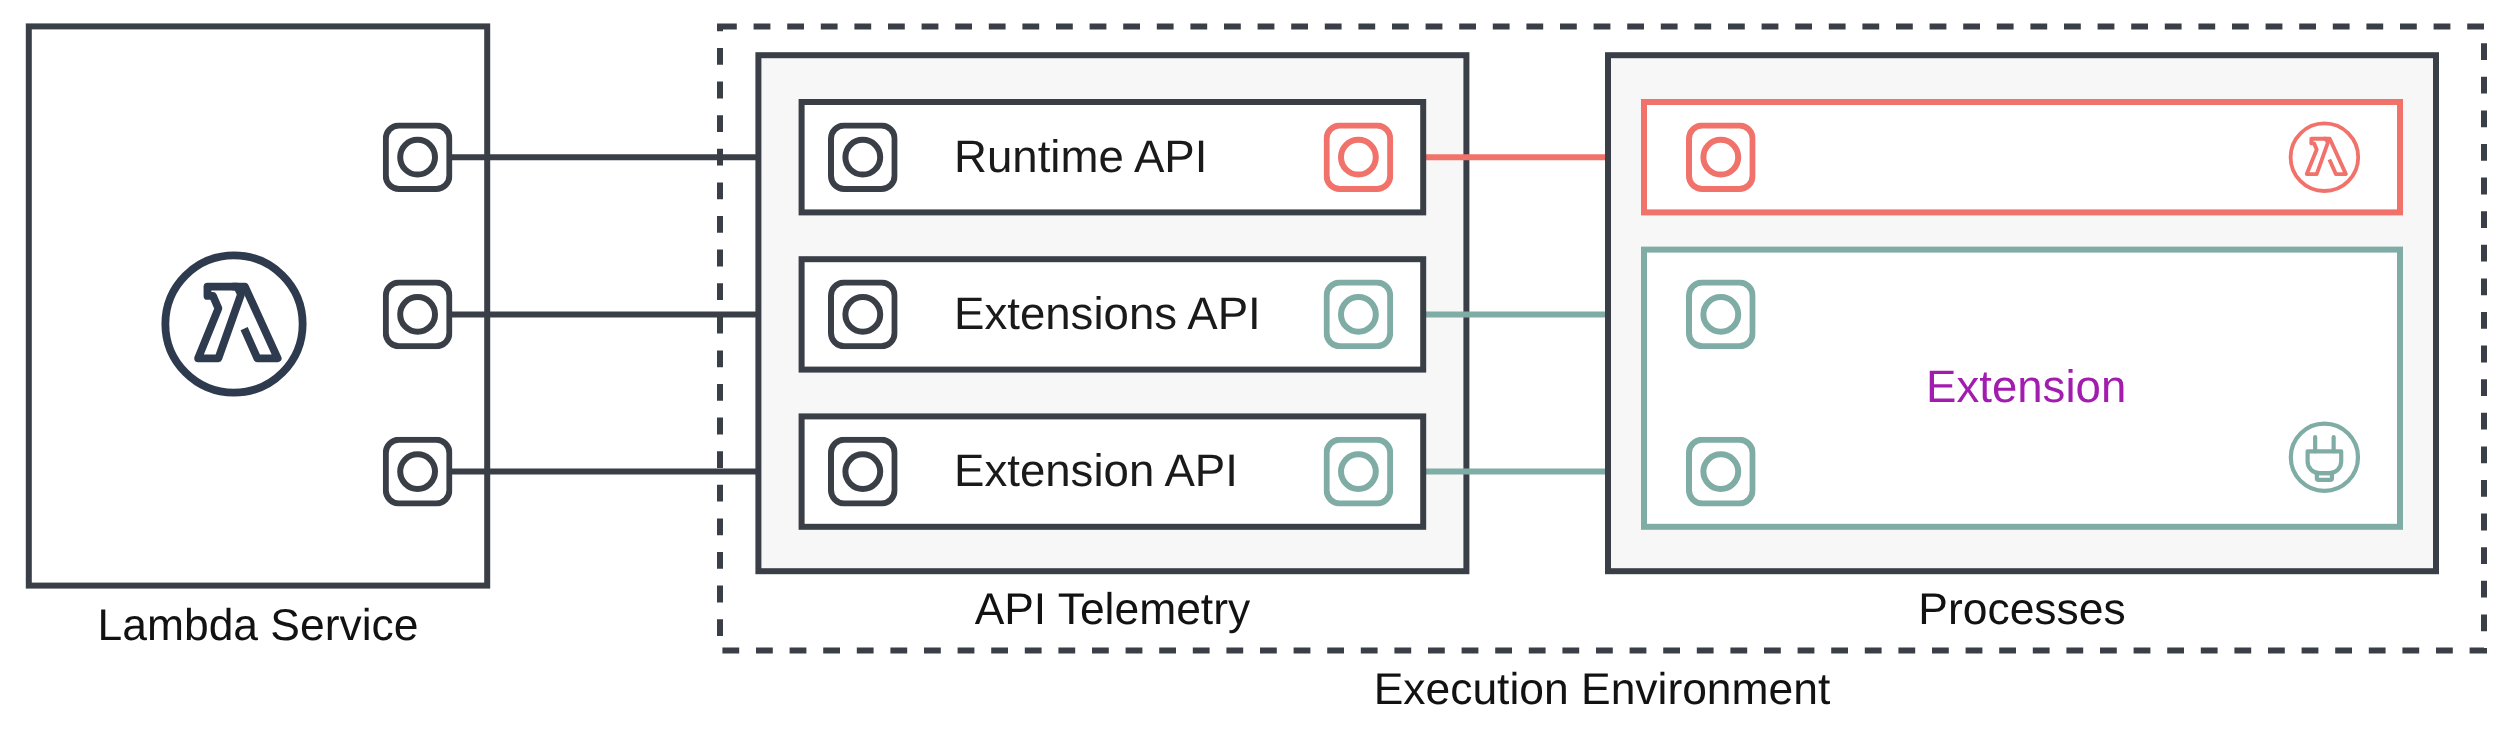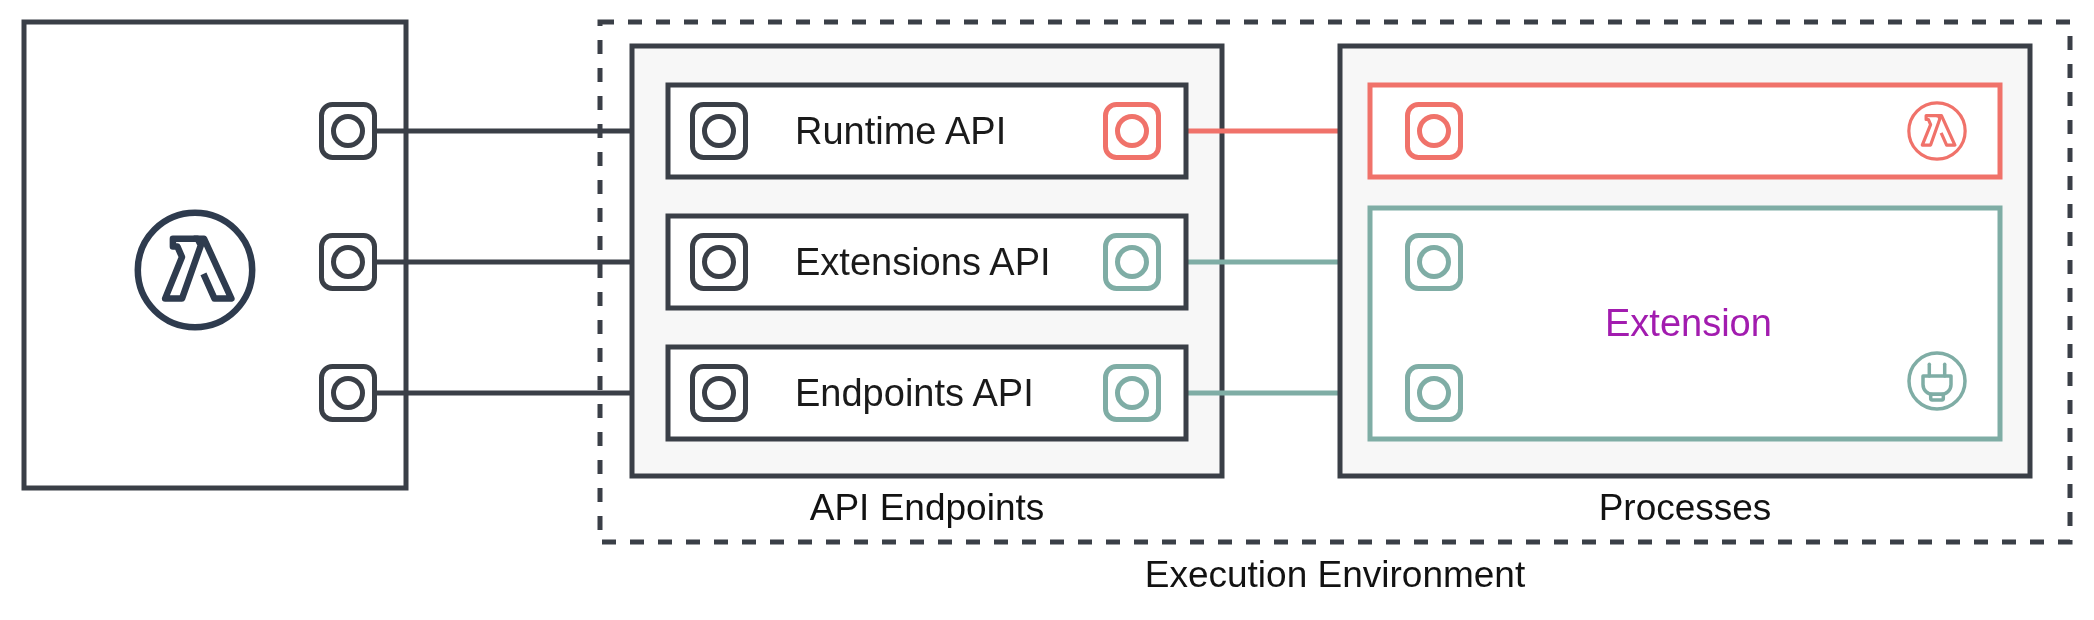--- a/index.html
+++ b/index.html
@@ -159,25 +159,26 @@
       <g color="#7FADA5">
           <use href="#plugmark" x="1902" y="346" width="70" height="70"></use>
         </g>
     </g>
   </svg>
 
   <div class="box-label lbl-dark" style="left:795px; top:110px;">Runtime API</div>
 
   <div class="box-label lbl-dark" style="left:795px; top:241px;text-align:right;">Extensions API</div>
 
-  <div class="box-label lbl-dark" style="left:795px; top:372px;">Endpoints API</div>
+  <div class="box-label lbl-dark" style="left:795px; top:372px;">Extension API</div>
 
 
   <div class="box-label lbl-teal" style="left:1605px; top:302px;">Extension</div>
 
+  <div class="cap-label" style="left:24px; top:500px; width:382px;">Lambda Service</div>
 
-  <div class="cap-label" style="left:632px; top:487px; width:590px;">API Endpoints</div>
+  <div class="cap-label" style="left:632px; top:487px; width:590px;">API Telemetry</div>
 
   <div class="cap-label" style="left:1340px; top:487px; width:690px;">Processes</div>
 
   <div class="cap-label" style="left:600px; top:554px; width:1470px;">Execution Environment</div>
 
 </div>
 
 </body></html>

